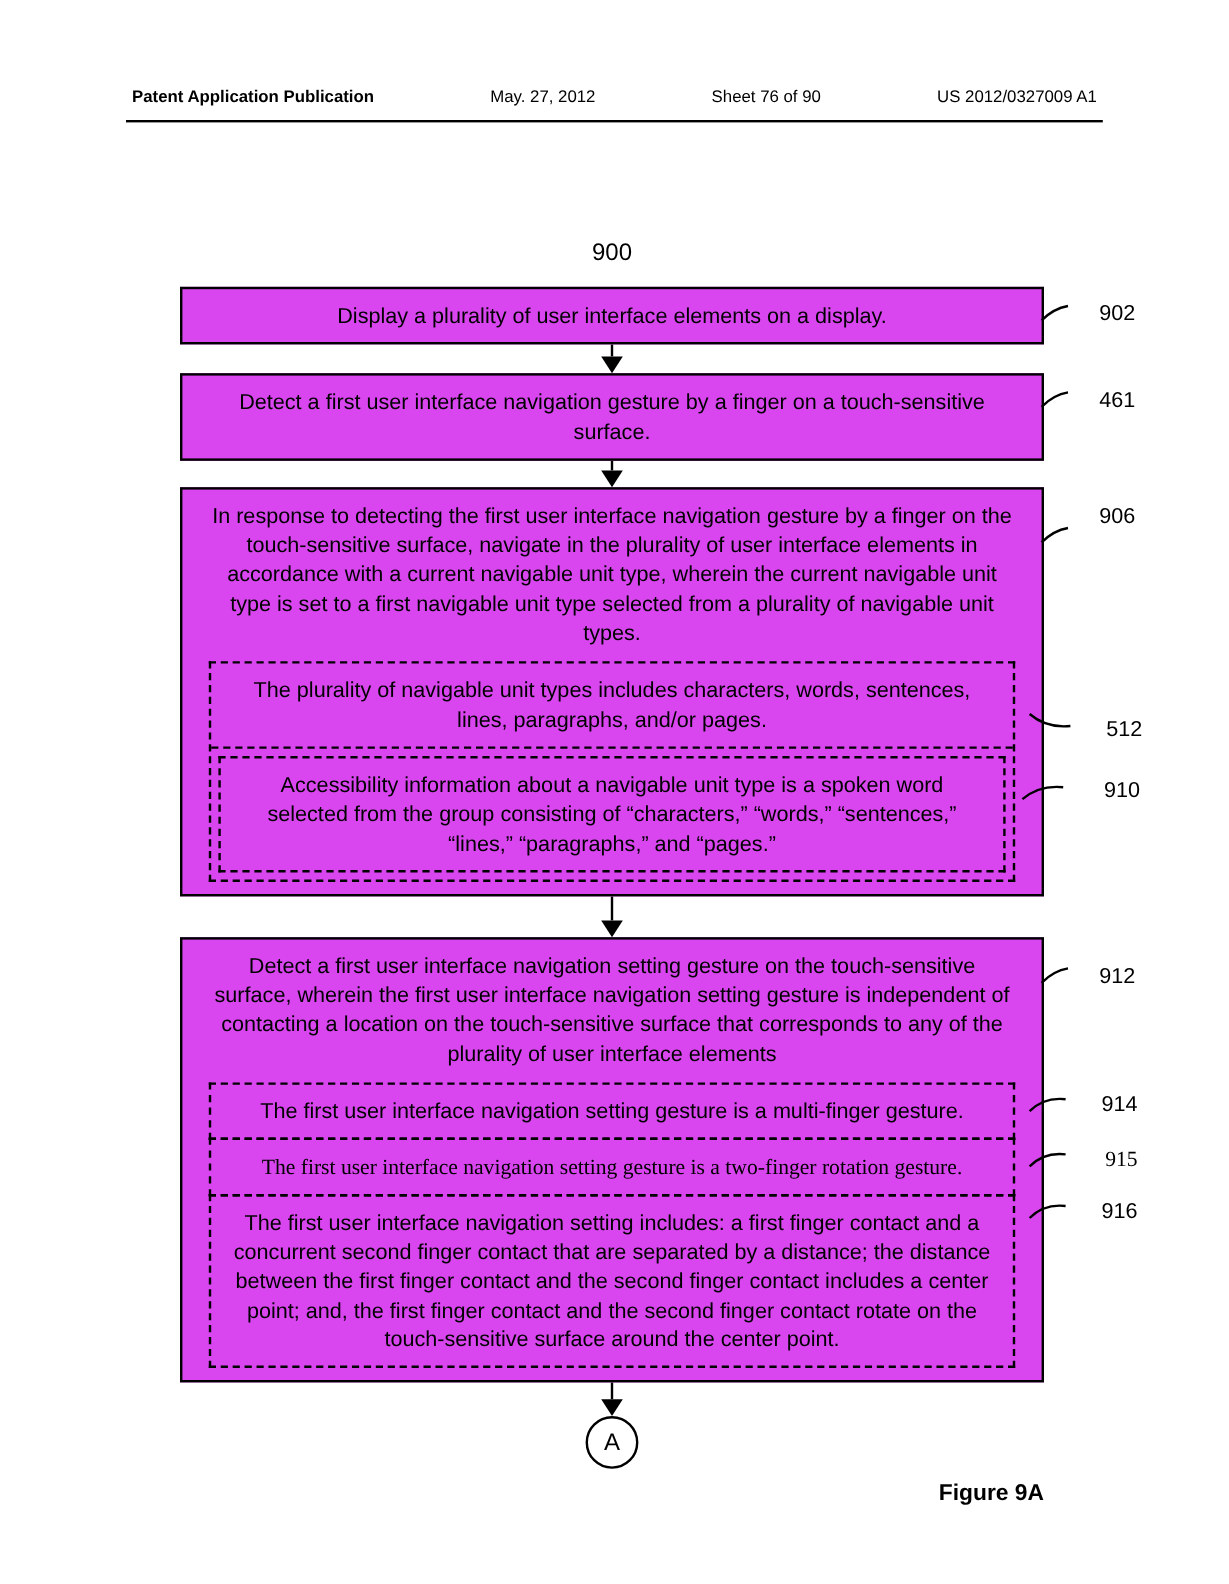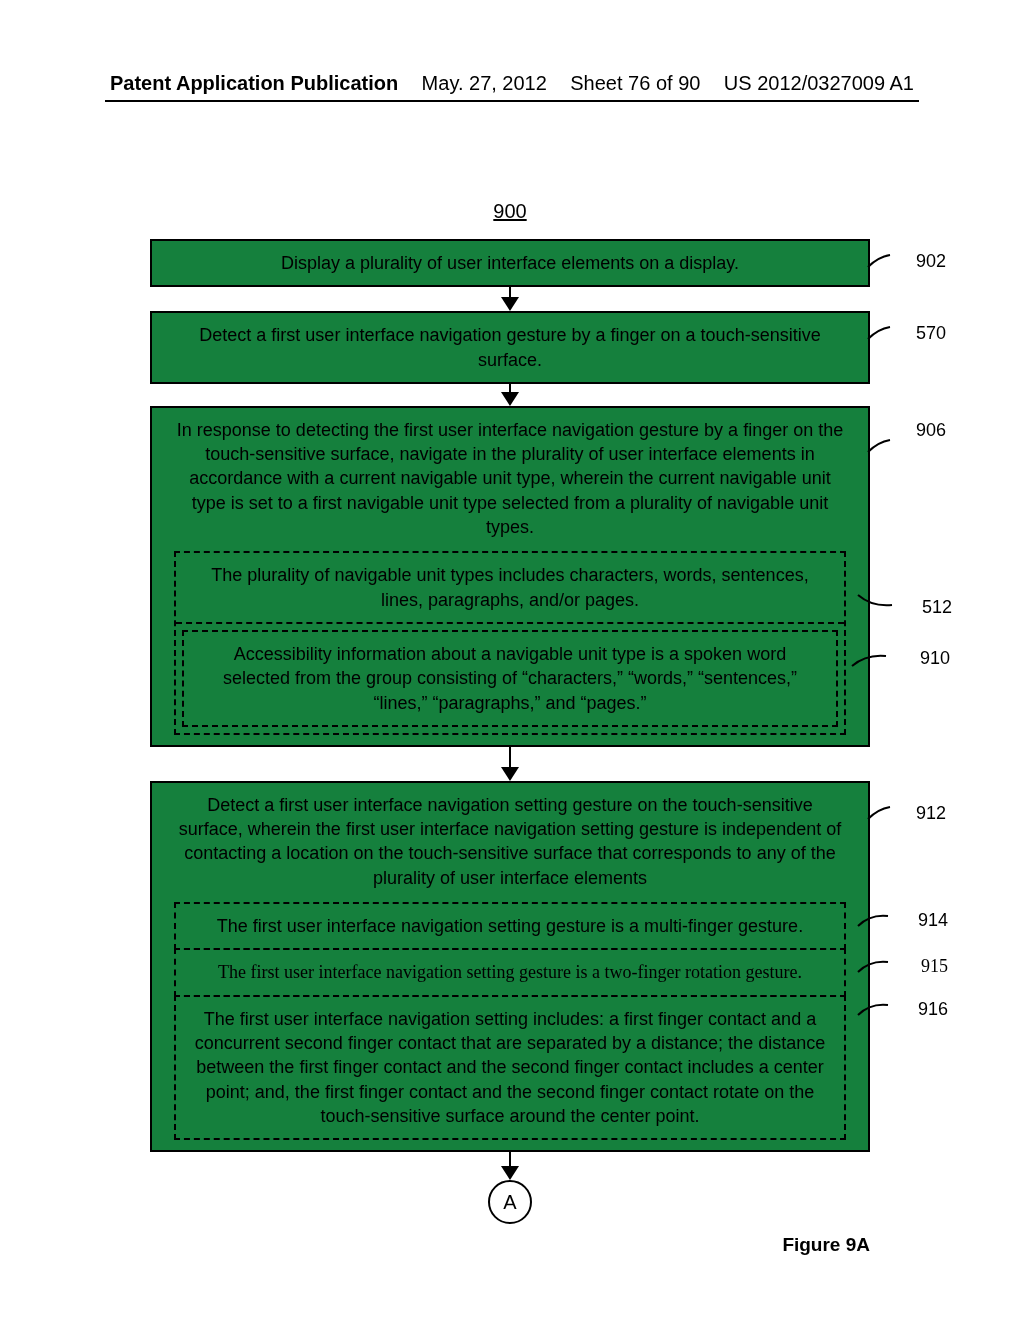--- a/index.html
+++ b/index.html
@@ -14,21 +14,21 @@
     width: 1024px;
     height: 1320px;
     position: relative;
     box-sizing: border-box;
   }
   .header-line {
     position: absolute;
     top: 72px;
     left: 110px;
     right: 110px;
-    font-size: 20px;
+    font-size: 14px;
   }
   .header-line .pubtype { font-weight: bold; }
   .header-line .pubno { text-align: left; }
   .header-row {
     display: flex;
     justify-content: space-between;
     align-items: baseline;
   }
   .hr {
     position: absolute;
@@ -43,32 +43,31 @@
   .diagram {
     position: absolute;
     top: 200px;
     left: 150px;
     width: 720px;
   }
 
   .fig-title {
     text-align: center;
     font-size: 20px;
-    text-decoration: underline;
     margin-bottom: 16px;
   }
 
   .box {
     position: relative;
     border: 2px solid #000;
     padding: 10px 22px;
     font-size: 18px;
     line-height: 1.35;
     text-align: center;
-    background: #15803d;
+    background: #d946ef;
     margin-bottom: 0;
   }
   .box.outer {
   }
   .sub-holder {
     margin-top: 12px;
   }
 
   .dashed-box {
     border: 2px dashed #000;
@@ -134,21 +133,21 @@
       <div class="head" style="width:0;height:0;border-left:9px solid transparent;border-right:9px solid transparent;border-top:14px solid #000;"></div>
     </div>
 
     <div class="box" id="box904">
       <span>Detect a first user interface navigation gesture by a finger on a touch-sensitive surface.</span>
       <div class="leader" style="right:-30px;top:14px">
         <svg width="30" height="24">
             <path d="M0 12 Q10 2 22 0" stroke="#000" stroke-width="2" fill="none"></path>
           </svg>
       </div>
-      <div class="ref" style="right:-78px;top:8px">570</div>
+      <div class="ref" style="right:-78px;top:8px">461</div>
     </div>
 
     <div class="arrow-wrap">
       <div class="shaft" style="height:8px;width:2px;background:#000;"></div>
       <div class="head" style="width:0;height:0;border-left:9px solid transparent;border-right:9px solid transparent;border-top:14px solid #000;"></div>
     </div>
 
     <div class="box outer" id="box906">
       <span>In response to detecting the first user interface navigation gesture by a finger on the touch-sensitive surface, navigate in the plurality of user interface elements in accordance with a current navigable unit type, wherein the current navigable unit type is set to a first navigable unit type selected from a plurality of navigable unit types.</span>
 

